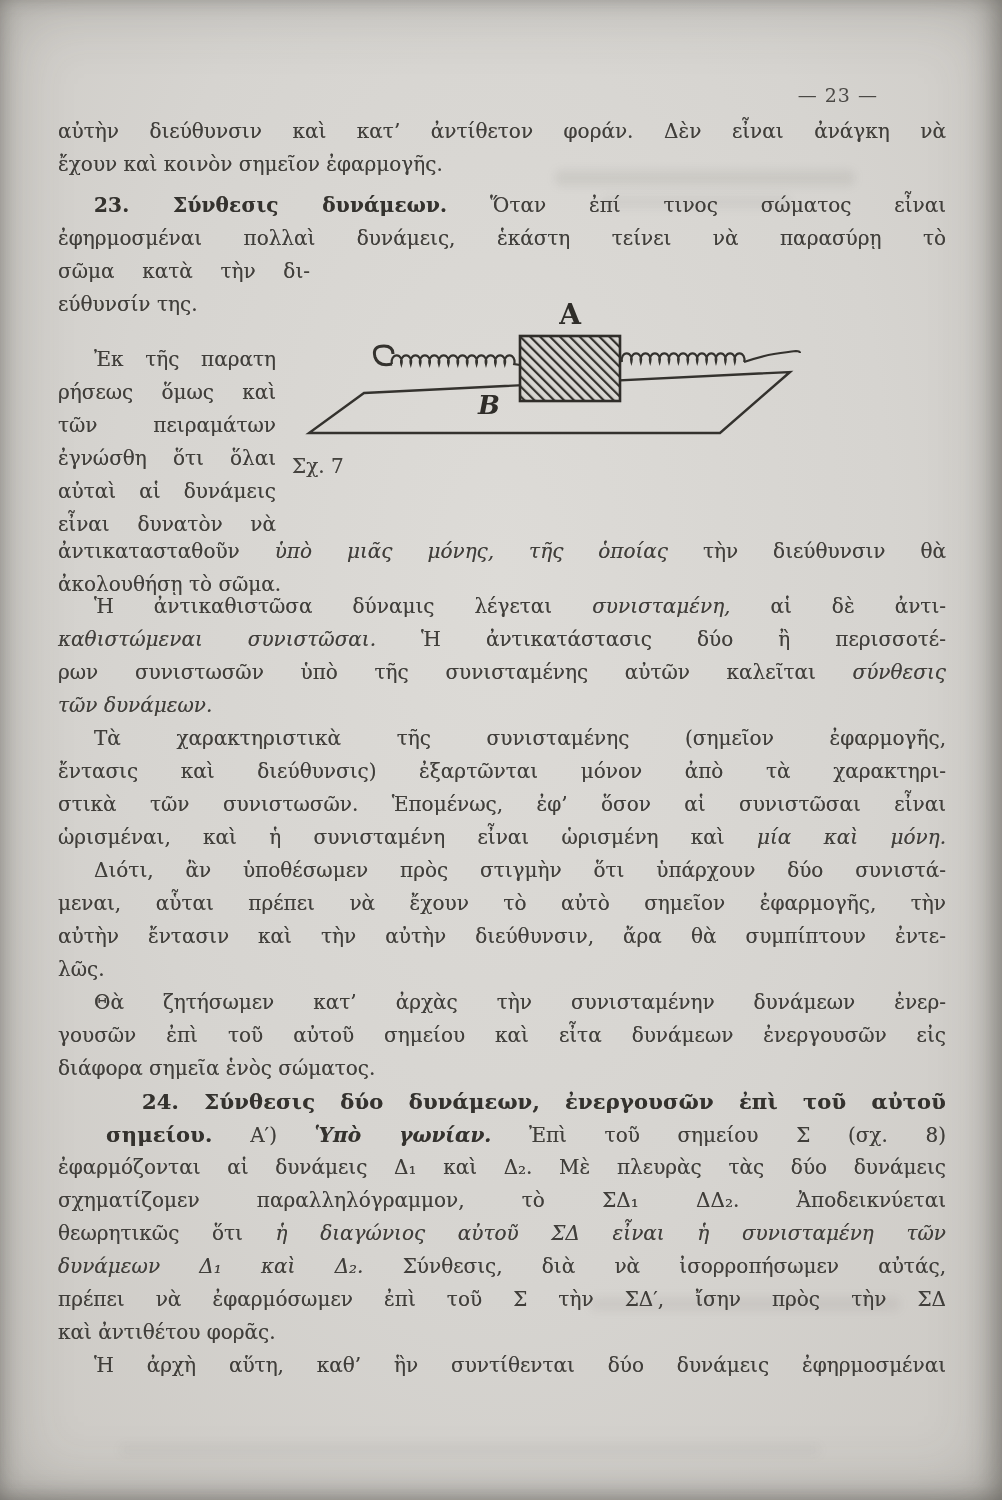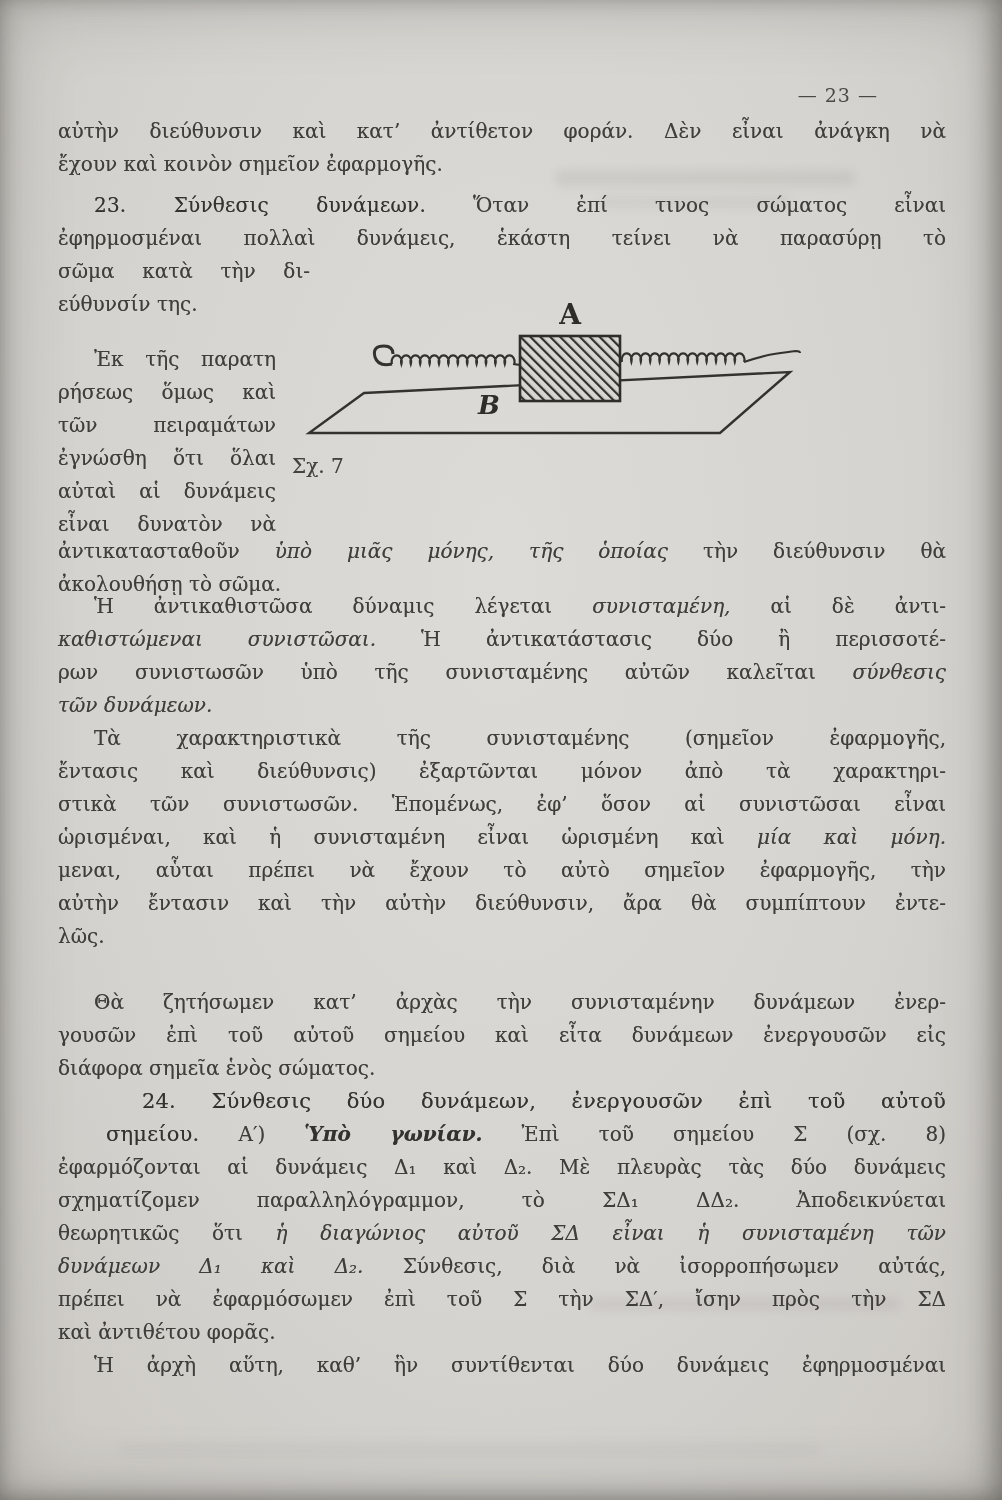--- a/index.html
+++ b/index.html
@@ -20,21 +20,21 @@
   .blk{position:absolute;left:58px;width:888px;}
   .blk.narrow{width:252px;}
   .blk.sidecol{width:218px;}
   .ln{
     height:33px;line-height:33px;font-size:20px;
     text-align:left;white-space:nowrap;
     text-shadow:0 0 .5px rgba(64,62,58,.55);
   }
   .ln.j{white-space:normal;text-align:justify;text-align-last:justify;}
   .ind{padding-left:36px;}
-  .b{font-weight:400;color:#34322e;letter-spacing:.2px;}
+  .b{font-weight:700;color:#34322e;letter-spacing:.2px;}
   .it{font-style:italic;}
   .bi{font-style:italic;font-weight:700;color:#34322e;}
   .h24{font-size:21px;margin-left:48px;}
   .figwrap{position:absolute;left:292px;top:298px;width:510px;height:200px;}
   .figcap{
     position:absolute;left:0;top:156px;width:510px;
     text-align:left;font-size:20px;color:#45433f;
     text-shadow:0 0 .5px rgba(64,62,58,.5);
   }
   .smudge{position:absolute;border-radius:6px;pointer-events:none;}
@@ -131,20 +131,21 @@
   <div class="blk" style="top:722px">
     <div class="ln j ind"><span>Τὰ χαρακτηριστικὰ τῆς συνισταμένης (σημεῖον ἐφαρμογῆς,</span></div>
     <div class="ln j"><span>ἔντασις καὶ διεύθυνσις) ἐξαρτῶνται μόνον ἀπὸ τὰ χαρακτηρι-</span></div>
     <div class="ln j"><span>στικὰ τῶν συνιστωσῶν. Ἑπομένως, ἐφ’ ὅσον αἱ συνιστῶσαι εἶναι</span></div>
     <div class="ln j">
       <span>ὡρισμέναι, καὶ ἡ συνισταμένη εἶναι ὡρισμένη καὶ </span><span class="it">μία καὶ μόνη.</span>
     </div>
   </div>
 
   <div class="blk" style="top:854px">
+    <div class="ln j ind"><span>Διότι, ἂν ὑποθέσωμεν πρὸς στιγμὴν ὅτι ὑπάρχουν δύο συνιστά-</span></div>
     <div class="ln j"><span>μεναι, αὗται πρέπει νὰ ἔχουν τὸ αὐτὸ σημεῖον ἐφαρμογῆς, τὴν</span></div>
     <div class="ln j"><span>αὐτὴν ἔντασιν καὶ τὴν αὐτὴν διεύθυνσιν, ἄρα θὰ συμπίπτουν ἐντε-</span></div>
     <div class="ln"><span>λῶς.</span></div>
   </div>
 
   <div class="blk" style="top:986px">
     <div class="ln j ind"><span>Θὰ ζητήσωμεν κατ’ ἀρχὰς τὴν συνισταμένην δυνάμεων ἐνερ-</span></div>
     <div class="ln j"><span>γουσῶν ἐπὶ τοῦ αὐτοῦ σημείου καὶ εἶτα δυνάμεων ἐνεργουσῶν εἰς</span></div>
     <div class="ln"><span>διάφορα σημεῖα ἑνὸς σώματος.</span></div>
   </div>

